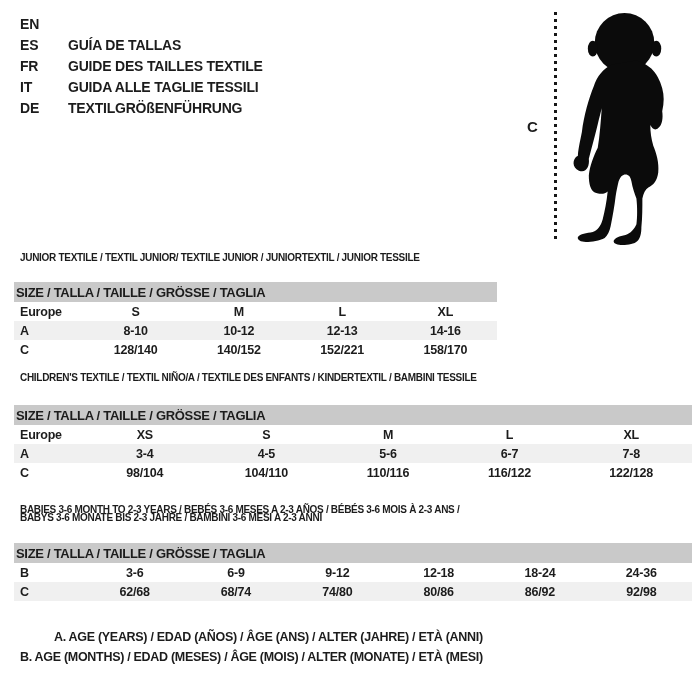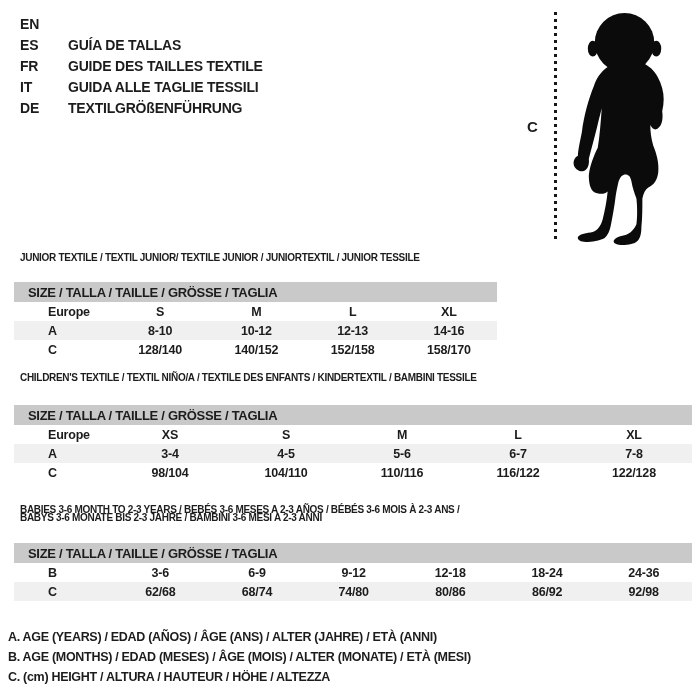--- a/index.html
+++ b/index.html
@@ -35,29 +35,29 @@
   .sec-title.t3a { top: 504px; text-align: right; }
   .sec-title.t3b { top: 512px; }
 
   .table { position: absolute; left: 14px; }
   .table.tb1 { top: 282px; width: 483px; }
   .table.tb2 { top: 405px; width: 678px; }
   .table.tb3 { top: 543px; width: 678px; }
 
   .thead {
     height: 20px; background: #c9c9c9; display: flex; align-items: center;
-    padding-left: 14px; font-size: 13px; letter-spacing: -0.3px;
+    padding-left: 2px; font-size: 13px; letter-spacing: -0.3px;
   }
   .trow { display: flex; height: 19px; align-items: center; font-size: 12.5px; }
   .trow.alt { background: #f0f0f0; }
-  .tlabel { width: 70px; padding-left: 6px; margin-left: 28px; }
+  .tlabel { width: 70px; padding-left: 6px; }
   .tcell { flex: 1; text-align: center; }
 
   
-  .notes { position: absolute; left: 8px; top: 630px; }
+  .notes { position: absolute; left: 20px; top: 630px; text-align: right; }
   .note-line { height: 20px; font-size: 12.5px; white-space: nowrap; letter-spacing: -0.3px; }
 </style>
 </head>
 <body>
 
 <div class="page">
 
   <div class="langs">
     <div class="lang-row">
       <span class="lang-code">EN</span>
@@ -121,21 +121,21 @@
       <div class="tlabel">A</div>
       <div class="tcell">8-10</div>
       <div class="tcell">10-12</div>
       <div class="tcell">12-13</div>
       <div class="tcell">14-16</div>
     </div>
     <div class="trow">
       <div class="tlabel">C</div>
       <div class="tcell">128/140</div>
       <div class="tcell">140/152</div>
-      <div class="tcell">152/158</div>
+      <div class="tcell">152/221</div>
       <div class="tcell">158/170</div>
     </div>
   </div>
 
   <div class="sec-title t2">CHILDREN'S TEXTILE / TEXTIL NIÑO/A / TEXTILE DES ENFANTS / KINDERTEXTIL / BAMBINI TESSILE</div>
   <div class="table tb2">
     <div class="thead">SIZE / TALLA / TAILLE / GRÖSSE / TAGLIA</div>
     <div class="trow">
       <div class="tlabel">Europe</div>
       <div class="tcell">XS</div>
@@ -182,16 +182,15 @@
       <div class="tcell">74/80</div>
       <div class="tcell">80/86</div>
       <div class="tcell">86/92</div>
       <div class="tcell">92/98</div>
     </div>
   </div>
 
   <div class="notes">
     <div class="note-line">A. AGE (YEARS) / EDAD (AÑOS) / ÂGE (ANS) / ALTER (JAHRE) / ETÀ (ANNI)</div>
     <div class="note-line">B. AGE (MONTHS) / EDAD (MESES) / ÂGE (MOIS) / ALTER (MONATE) / ETÀ (MESI)</div>
-    <div class="note-line">C. (cm) HEIGHT / ALTURA / HAUTEUR / HÖHE / ALTEZZA</div>
   </div>
 
 </div>
 
 </body></html>

